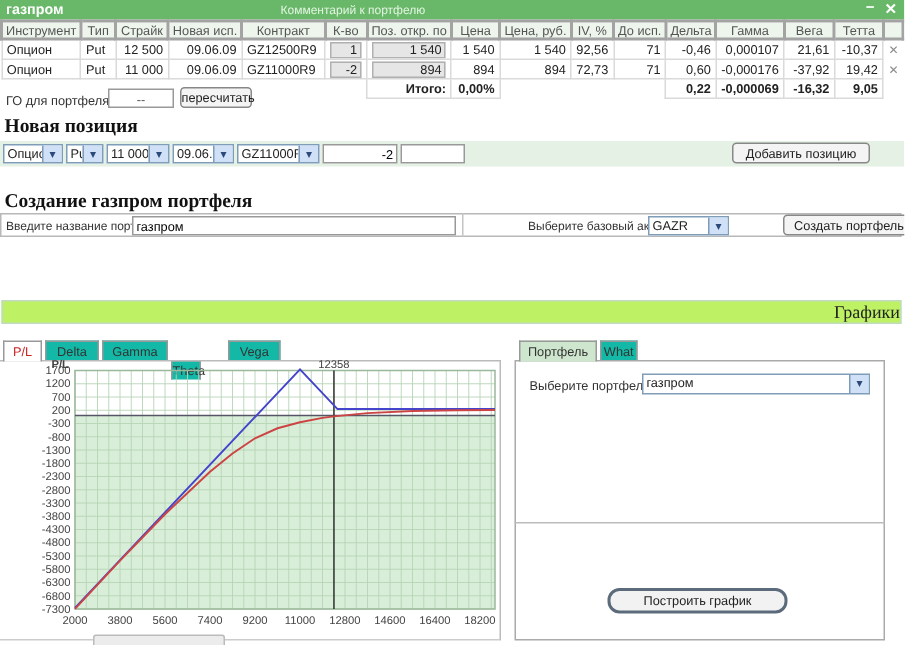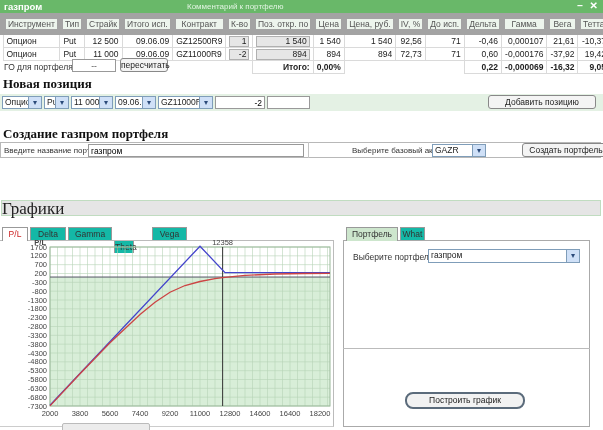--- a/index.html
+++ b/index.html
@@ -9,42 +9,42 @@
   
   .win-header{position:absolute;left:0;top:0;width:603px;height:13px;background:#69b869;color:#fff;}
   .win-title{position:absolute;left:4px;top:1px;font-weight:bold;font-size:9.5px;}
   .win-comment{position:absolute;left:156px;top:2px;font-size:8px;color:#e2f4e2;margin-left:31px;}
   .win-btn{position:absolute;top:0;font-weight:bold;font-size:10px;color:#fff;cursor:default;}
   .win-min{right:20px;}
   .win-close{right:5px;}
 
   
   table.pos{position:absolute;left:0;top:13px;border-collapse:collapse;table-layout:fixed;font-size:8.5px;}
-  table.pos th{background:#edf5ed;color:#555;font-weight:normal;border:6px solid #a3a3a3;padding:0 2px;height:10px;white-space:nowrap;overflow:hidden;}
+  table.pos th{background:#edf5ed;color:#555;font-weight:normal;border:2px solid #a3a3a3;padding:0 2px;height:10px;white-space:nowrap;overflow:hidden;}
   table.pos td{border:1px solid #dadada;padding:0 3px;height:12px;background:#fff;white-space:nowrap;overflow:hidden;}
   table.pos td.num{text-align:right;}
   table.pos td.nob{border:none;background:transparent;}
   .inset{display:block;background:#e6e6e6;border:1px solid #b0b0b0;padding:0 2px;text-align:right;height:9px;line-height:9px;}
   .delx{color:#8a8a8a;font-size:8px;cursor:default;text-align:center;display:block;}
   tr.totals td{font-weight:bold;text-align:right;}
 
   
   .lbl{position:absolute;font-size:8.5px;color:#333;white-space:nowrap;}
   .heading{position:absolute;font-family:"Liberation Serif",serif;font-size:13px;font-weight:bold;color:#111;white-space:nowrap;}
   .btn{position:absolute;background:#f4f4f4;border:1px solid #888;border-radius:3px;font-size:8.5px;text-align:center;color:#222;line-height:12px;height:14px;box-sizing:border-box;cursor:default;}
   .txt{position:absolute;background:#fff;border:1px solid #999;font-size:8.5px;padding:0 2px;height:13px;box-sizing:border-box;font-family:"Liberation Sans",sans-serif;}
   .dd{position:absolute;height:13px;background:#fff;border:1px solid #7f9db9;display:flex;box-sizing:border-box;cursor:default;}
   .dd-val{flex:1;padding:0 2px;overflow:hidden;white-space:nowrap;line-height:11px;font-size:8.5px;}
   .dd-arrow{width:12px;background:#cfe0f7;border-left:1px solid #7f9db9;text-align:center;color:#2b4a7a;font-size:8px;line-height:11px;}
 
   .green-strip{position:absolute;left:0;top:94px;width:603px;height:17px;background:#e4f1e4;}
   .pf-row{position:absolute;left:0;top:142px;width:601px;height:16px;border:1px solid #b8b8b8;background:#fff;box-sizing:border-box;}
   .pf-divider{position:absolute;left:308px;top:142px;width:1px;height:16px;background:#c4c4c4;}
 
-  .charts-bar{position:absolute;left:1px;top:200px;width:600px;height:16px;background:#e5e5e5;border:1px solid #c0dcc0;box-sizing:border-box;text-align:left;font-family:"Liberation Serif",serif;font-size:17px;color:#222;line-height:15px;}
+  .charts-bar{position:absolute;left:1px;top:200px;width:600px;height:16px;background:#bef264;border:1px solid #c0dcc0;box-sizing:border-box;text-align:right;font-family:"Liberation Serif",serif;font-size:12px;color:#222;line-height:15px;}
 
   .tab{position:absolute;top:227px;height:13px;border:1px solid #999;border-bottom:none;background:#14b8a6;font-size:8.5px;text-align:center;line-height:12px;box-sizing:border-box;color:#333;cursor:default;}
   .tab.active-left{background:#fff;color:#c22;height:14px;z-index:3;}
   .tab.active-right{background:#cde6cd;height:14px;z-index:3;}
 
   .left-panel{position:absolute;left:0;top:240px;width:334px;height:187px;border-top:1px solid #bbb;border-right:1px solid #bbb;border-bottom:1px solid #ccc;box-sizing:border-box;}
   .right-panel{position:absolute;left:343px;top:240px;width:247px;height:187px;border:1px solid #aaa;box-sizing:border-box;background:#fff;}
   .right-divider{position:absolute;left:343px;top:348px;width:247px;height:1px;background:#bbb;}
   .build-btn{position:absolute;left:405px;top:392px;width:120px;height:17px;background:#f2f2f2;border:2px solid #5b6b7b;border-radius:8px;font-size:8.5px;text-align:center;line-height:13px;box-sizing:border-box;cursor:default;}
   .partial-box{position:absolute;left:62px;top:423px;width:86px;height:10px;background:#ececec;border:1px solid #bbb;border-radius:2px;}
@@ -81,21 +81,21 @@
       <col style="width:40px">
         <col style="width:40px">
         <col style="width:35px">
         <col style="width:13px">
     </colgroup>
     <tbody>
         <tr>
       <th>Инструмент</th>
       <th>Тип</th>
       <th>Страйк</th>
-      <th>Итого исп.</th>
+      <th>Новая исп.</th>
       <th>Контракт</th>
       <th>К-во</th>
       <th>Поз. откр. по</th>
       <th>Цена</th>
       <th>Цена, руб.</th>
       <th>IV, %</th>
       <th>До исп.</th>
       <th>Дельта</th>
       <th>Гамма</th>
       <th>Вега</th>
@@ -192,21 +192,21 @@
   <div class="dd" style="left:115px;top:96px;width:41px;">
     <span class="dd-val">09.06.09</span>
       <span class="dd-arrow">▾</span>
   </div>
   <div class="dd" style="left:158px;top:96px;width:55px;">
     <span class="dd-val">GZ11000R9</span>
       <span class="dd-arrow">▾</span>
   </div>
   <input class="txt" style="left: 215px; top: 96px; width: 50px; text-align: right;" value="-2">
   <input class="txt" style="left: 267px; top: 96px; width: 43px;" value="">
-  <div class="btn" style="left:488px;top:95px;width:108px;">Добавить позицию</div>
+  <div class="btn" style="left:488px;top:95px;width:92px;">Добавить позицию</div>
 
   <div class="heading" style="left:3px;top:126px;">Создание газпром портфеля</div>
   <div class="pf-row"></div>
   <div class="pf-divider"></div>
   <span class="lbl" style="left:4px;top:146px;font-size:8px;">Введите название портфеля</span>
   <input class="txt" style="left: 88px; top: 144px; width: 216px;" value="газпром">
   <span class="lbl" style="left:352px;top:146px;font-size:8px;">Выберите базовый актив</span>
   <div class="dd" style="left:432px;top:144px;width:54px;">
     <span class="dd-val">GAZR</span>
       <span class="dd-arrow">▾</span>

